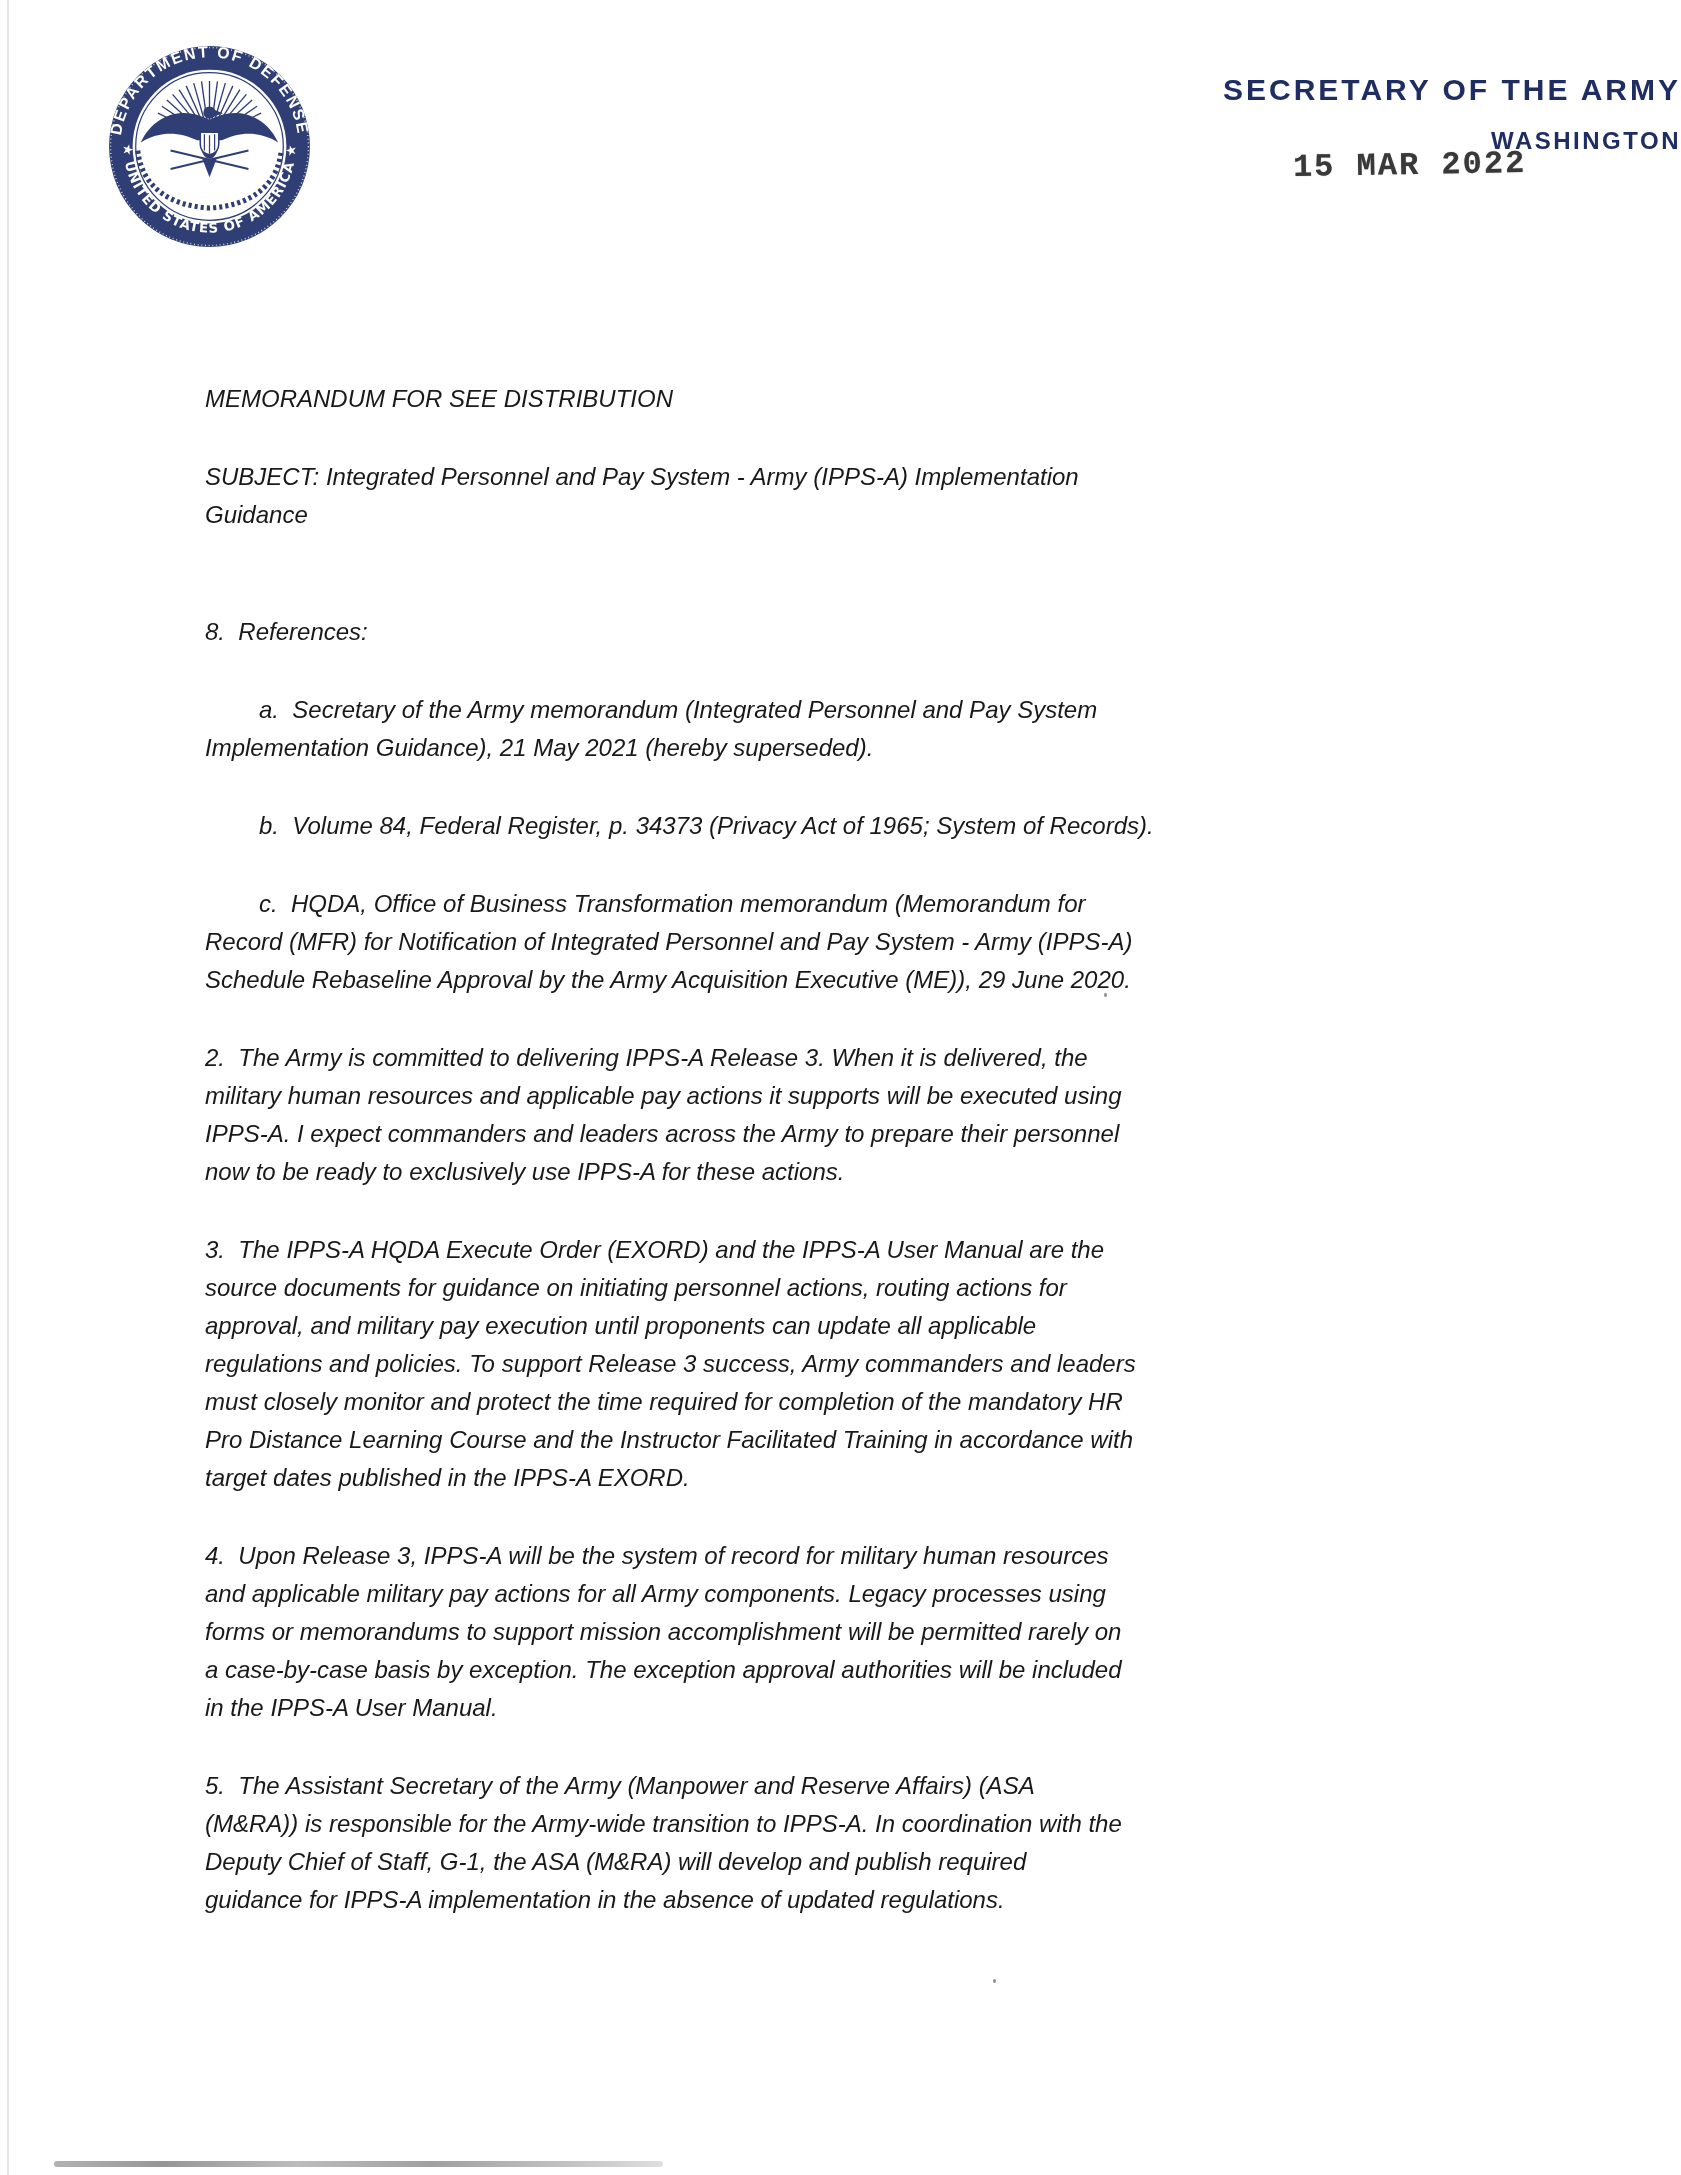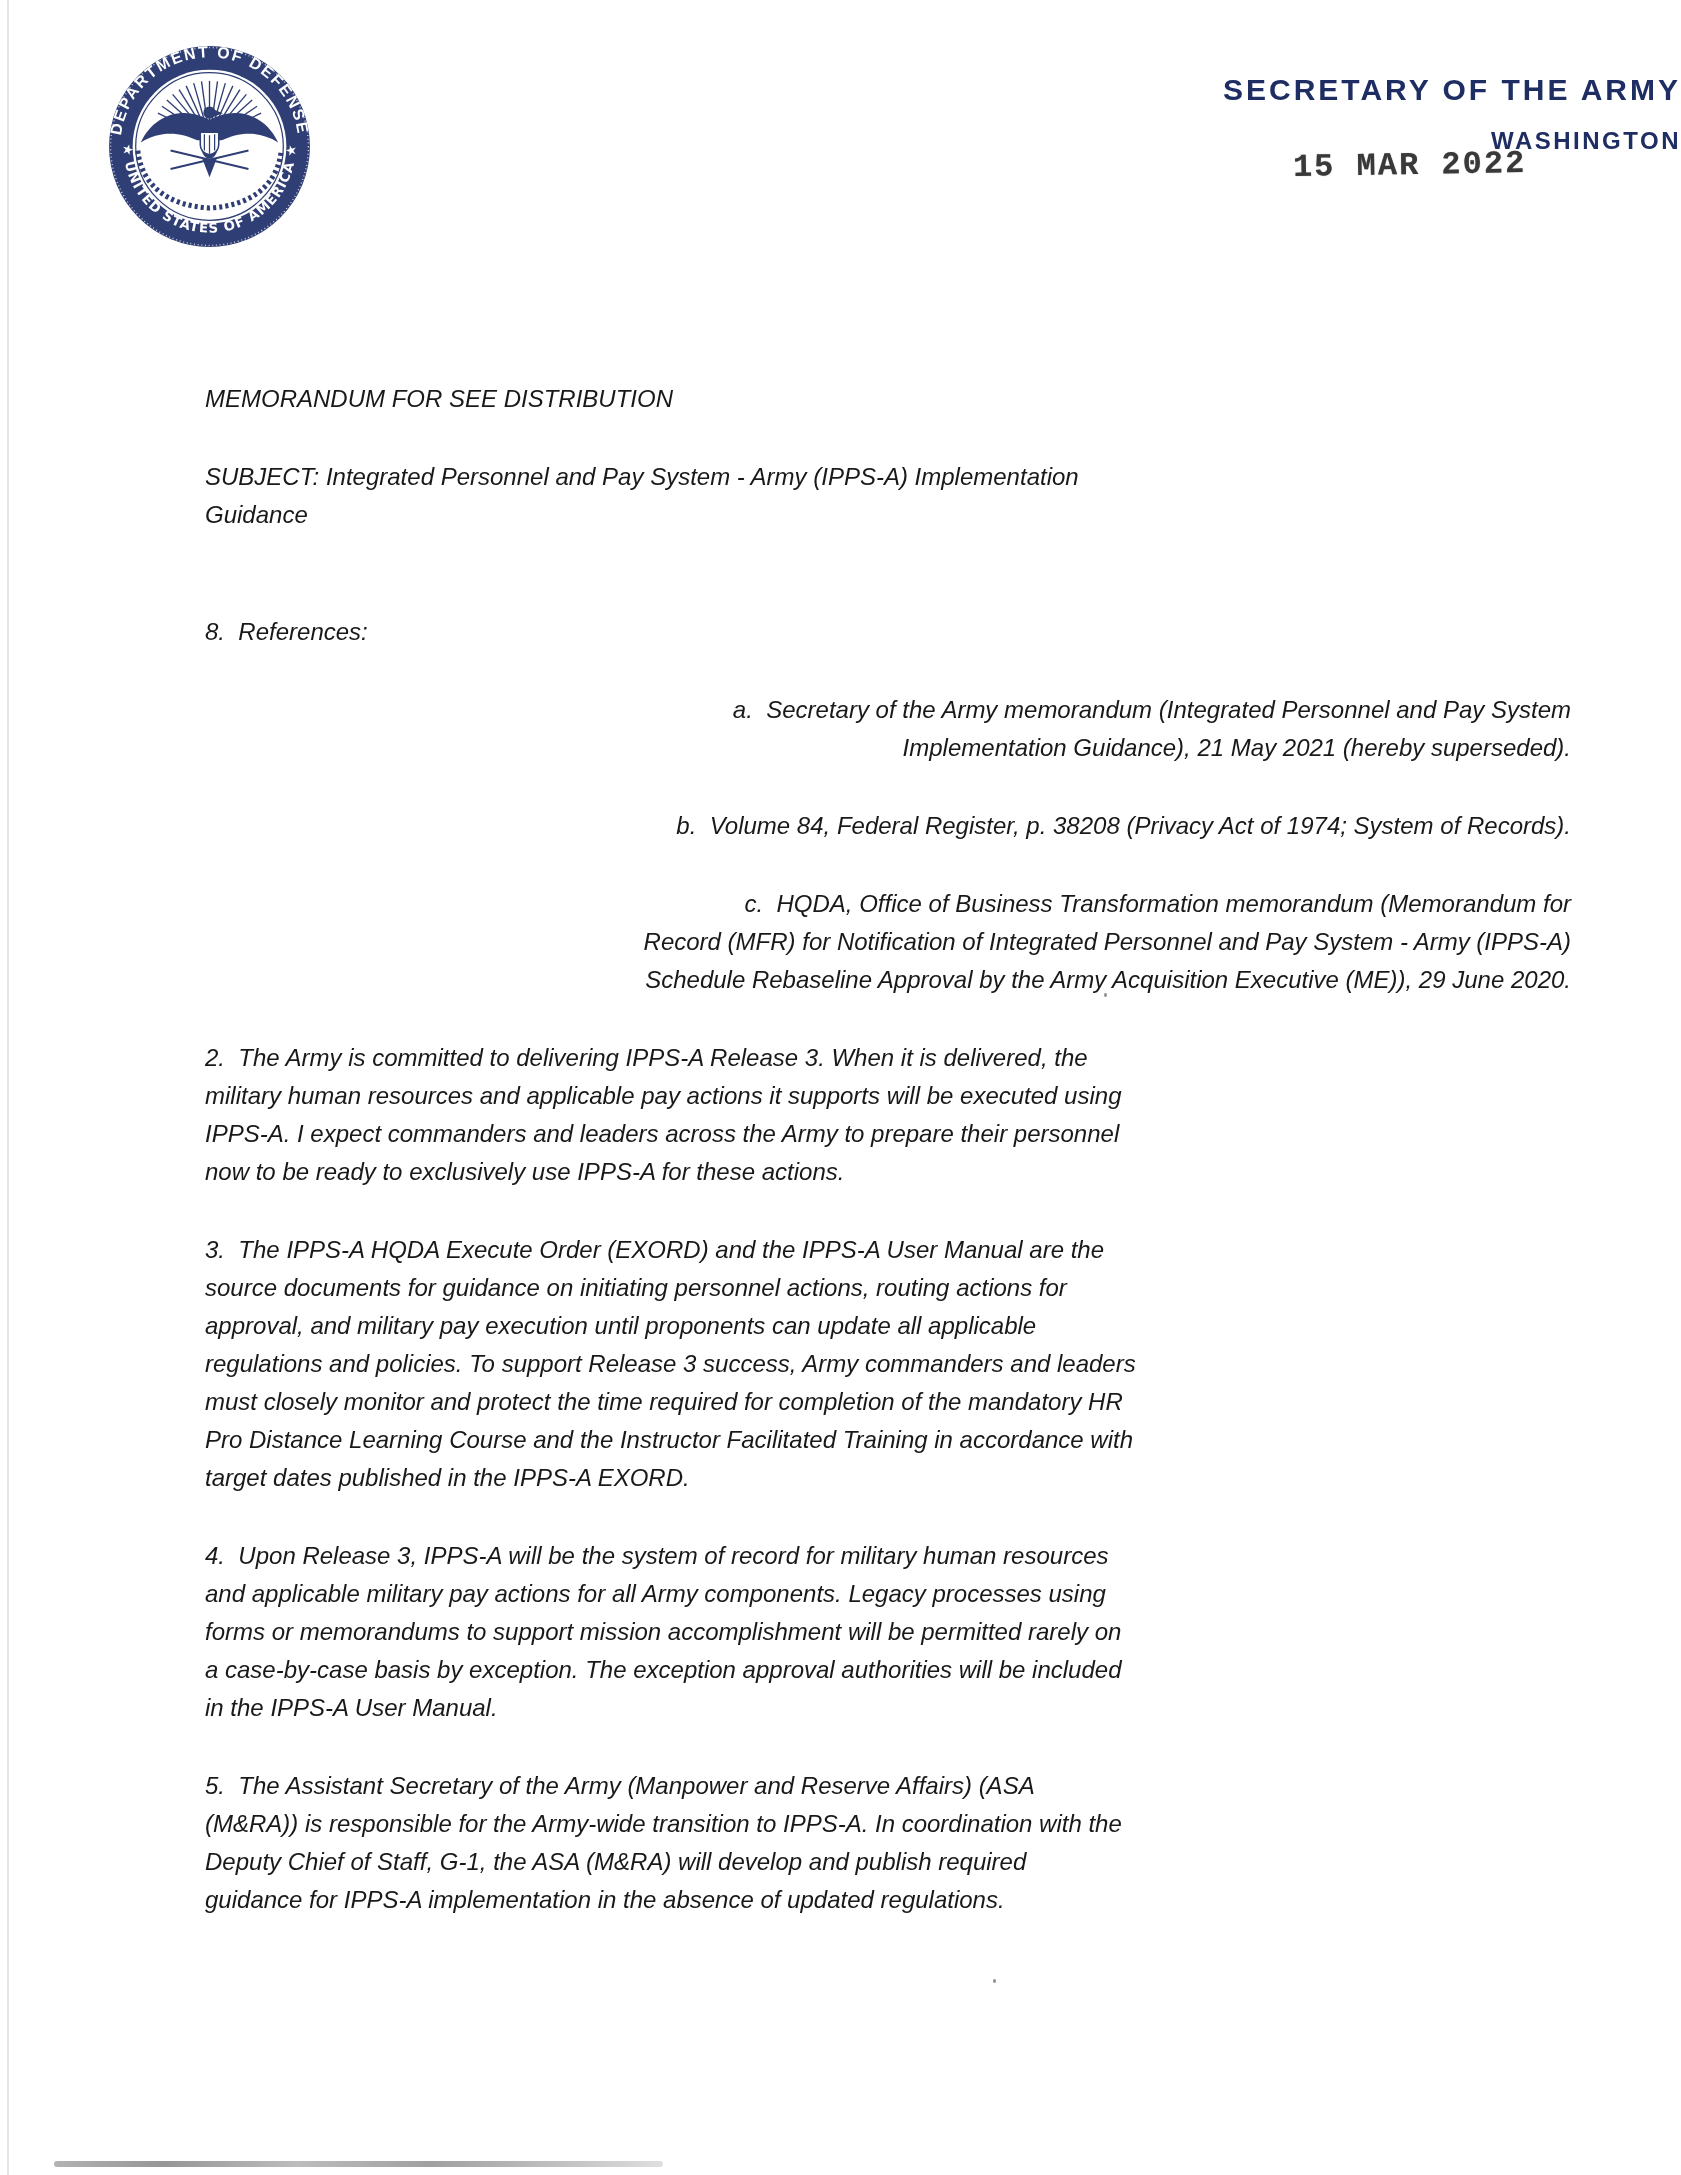--- a/index.html
+++ b/index.html
@@ -50,21 +50,21 @@
   .memo-body{
     position:absolute;left:205px;top:380px;width:1366px;
     font-size:24px;line-height:38px;color:#191919;font-style:italic;
   }
   .memo-body p{
     margin:0 0 40px 0;
     white-space:pre-wrap;
   }
   p.memo-line{margin-bottom:40px;}
   p.subject-line{margin-bottom:79px;}
-  p.sub-item{text-indent:54px;text-align:right;}
+  p.sub-item{text-indent:54px;}
 </style>
 </head>
 <body>
 
 <div class="scan-edge"></div>
 
 <svg class="seal" viewBox="0 0 200 200">
   <circle cx="100" cy="100" r="98" fill="#2f3e74"></circle>
   <circle cx="100" cy="100" r="96.5" fill="none" stroke="#ffffff" stroke-width="1.4" stroke-dasharray="1 2.6" opacity=".75"></circle>
   <circle cx="100" cy="100" r="75" fill="#ffffff"></circle>
@@ -122,21 +122,21 @@
 <div class="date-stamp">15 MAR 2022</div>
 
 <div class="memo-body">
   <p class="memo-line">MEMORANDUM FOR SEE DISTRIBUTION</p>
   <p class="subject-line">SUBJECT: Integrated Personnel and Pay System - Army (IPPS-A) Implementation
 Guidance</p>
 
   <p>8.  References:</p>
   <p class="sub-item">a.  Secretary of the Army memorandum (Integrated Personnel and Pay System
 Implementation Guidance), 21 May 2021 (hereby superseded).</p>
-  <p class="sub-item">b.  Volume 84, Federal Register, p. 38208 (Privacy Act of 1974; System of Records).</p>
+  <p class="sub-item">b.  Volume 84, Federal Register, p. 34373 (Privacy Act of 1965; System of Records).</p>
   <p class="sub-item">c.  HQDA, Office of Business Transformation memorandum (Memorandum for
 Record (MFR) for Notification of Integrated Personnel and Pay System - Army (IPPS-A)
 Schedule Rebaseline Approval by the Army Acquisition Executive (ME)), 29 June 2020.</p>
 
   <p>2.  The Army is committed to delivering IPPS-A Release 3. When it is delivered, the
 military human resources and applicable pay actions it supports will be executed using
 IPPS-A. I expect commanders and leaders across the Army to prepare their personnel
 now to be ready to exclusively use IPPS-A for these actions.</p>
   <p>3.  The IPPS-A HQDA Execute Order (EXORD) and the IPPS-A User Manual are the
 source documents for guidance on initiating personnel actions, routing actions for

